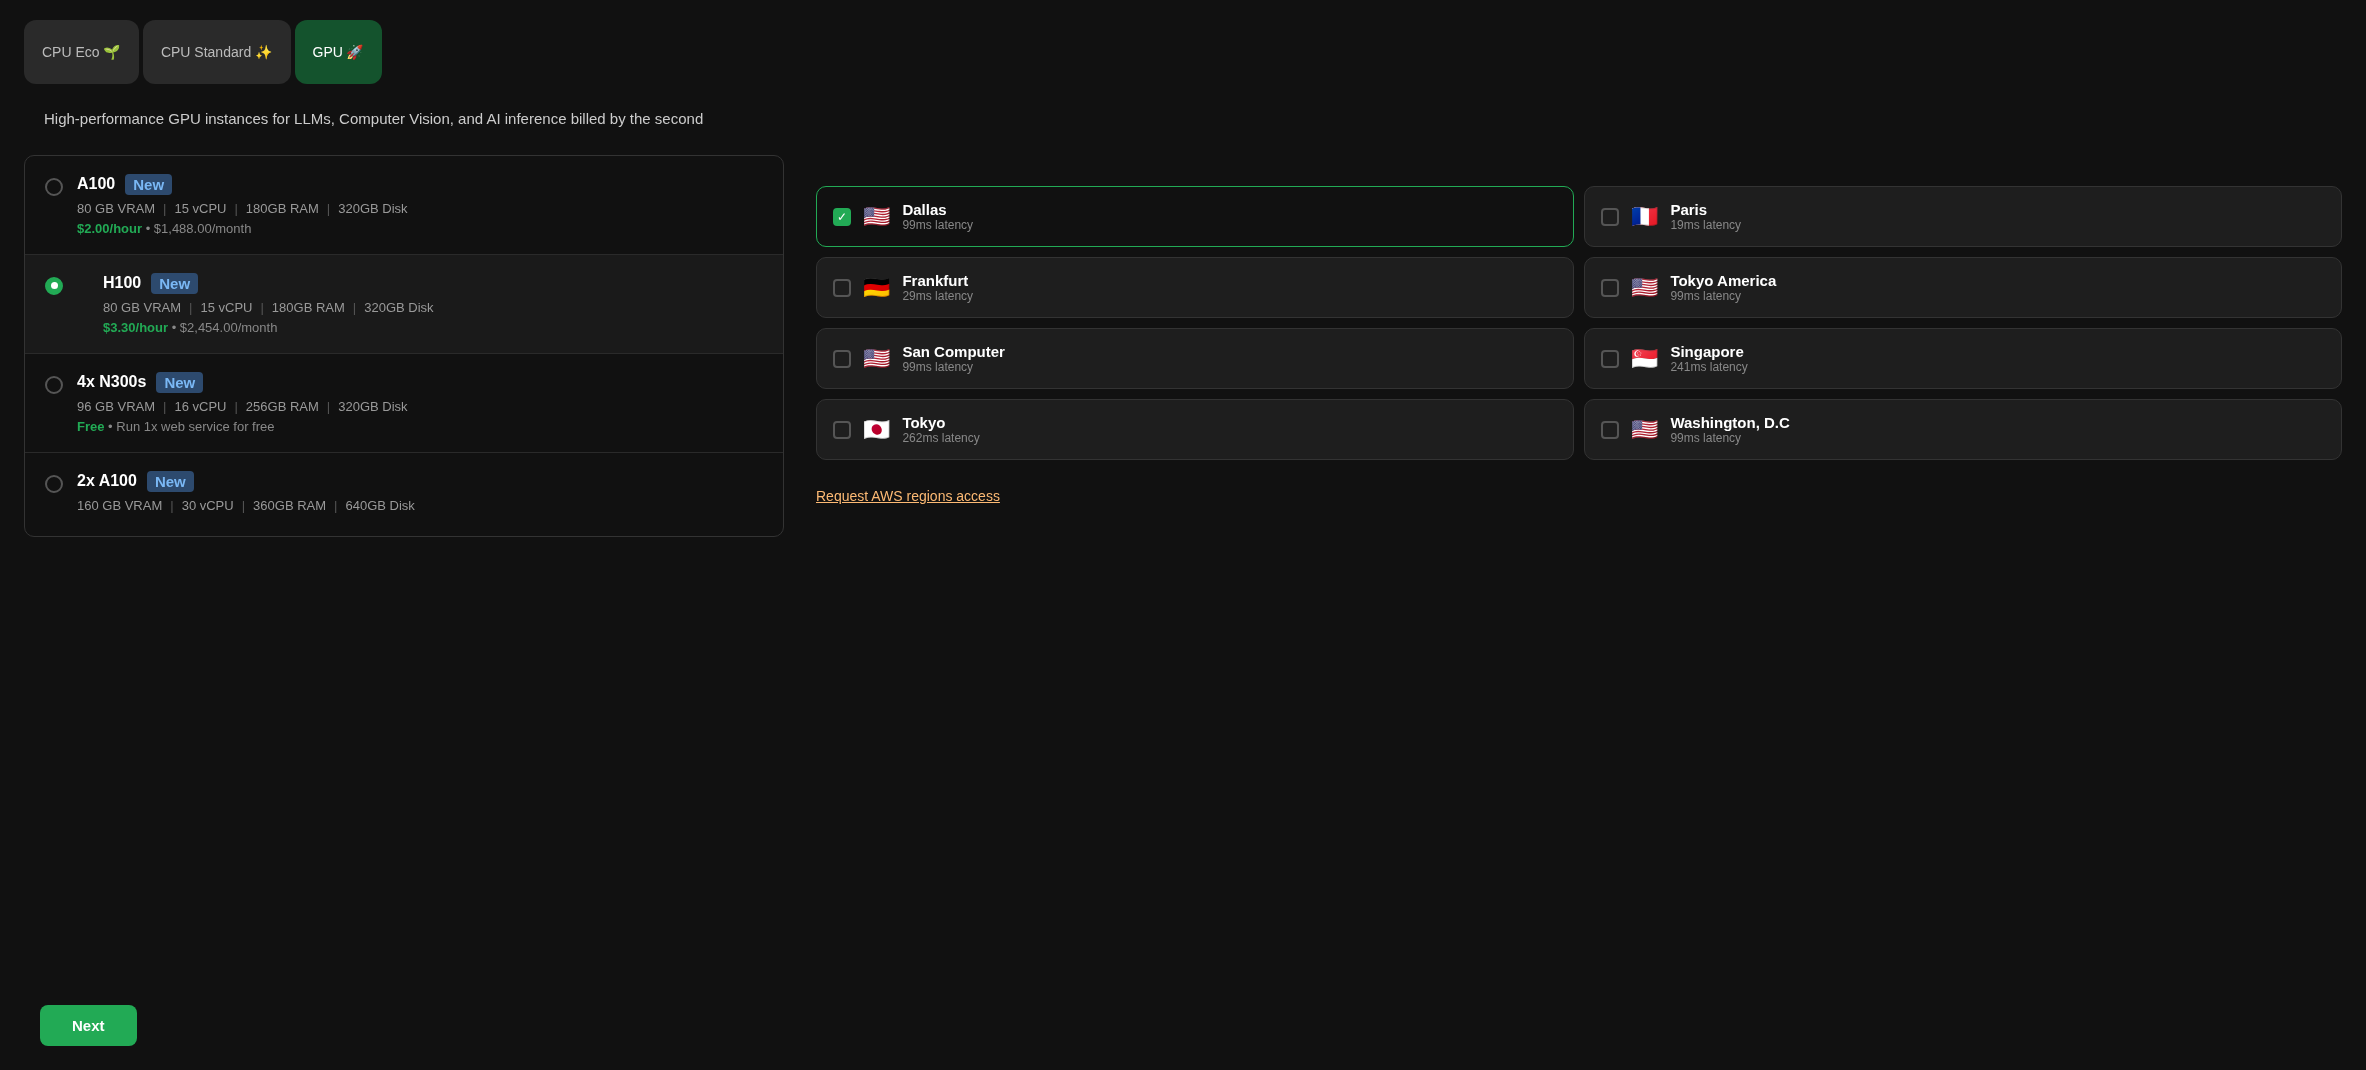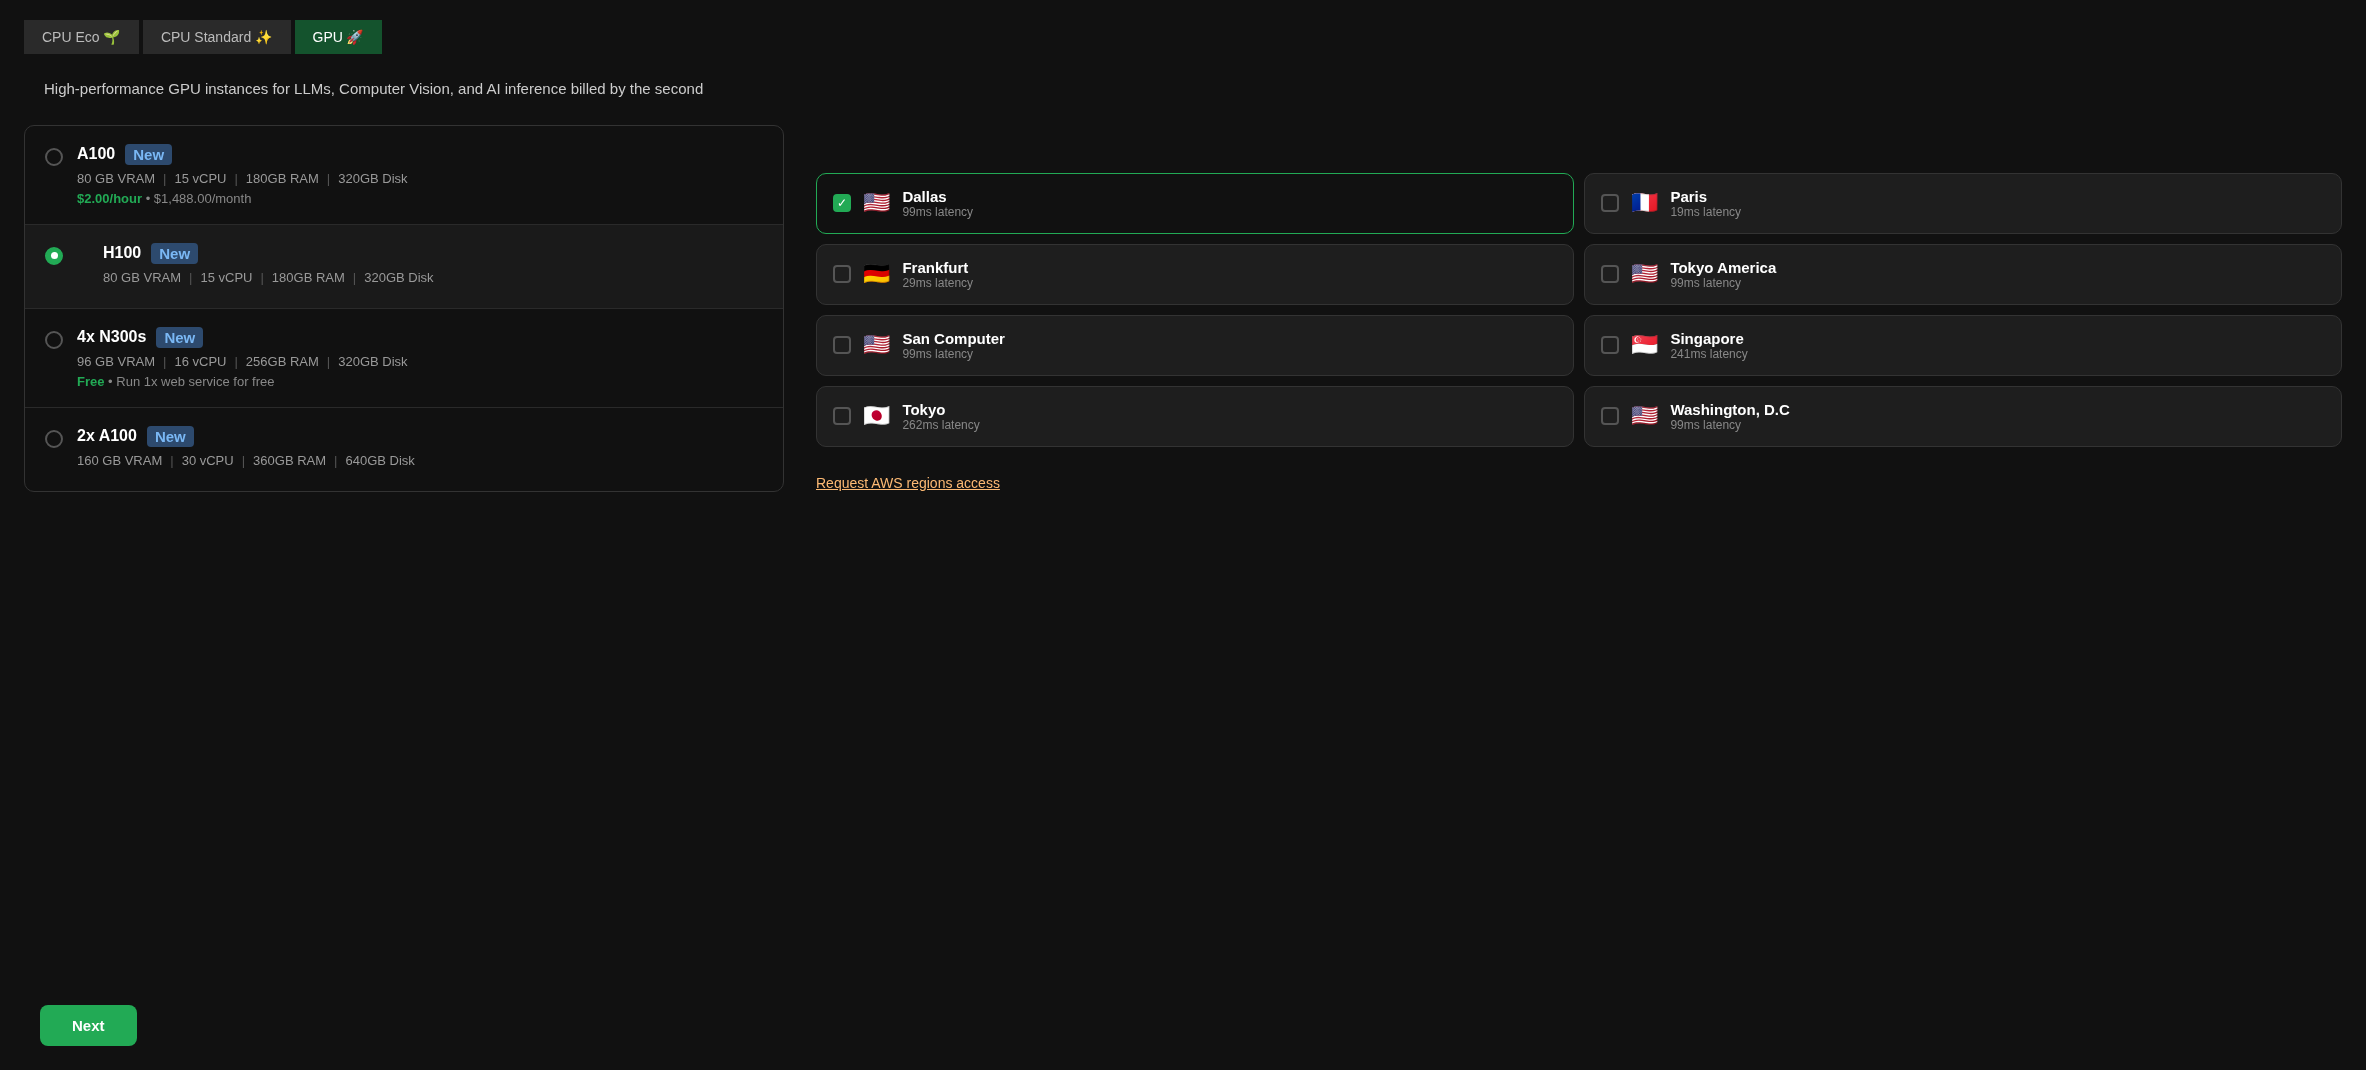--- a/index.html
+++ b/index.html
@@ -11,22 +11,22 @@
       padding: 20px 24px;
     }
 
     
     .tabs {
       display: flex;
       gap: 4px;
       margin-bottom: 24px;
     }
     .tab {
-      padding: 9px 18px;
-      border-radius: 0;
+      padding: 24px 18px;
+      border-radius: 12px;
       cursor: pointer;
       font-size: 14px;
       font-weight: 500;
       border: none;
       background: #2a2a2a;
       color: #bbb;
     }
     .tab.active {
       background: #14532d;
       color: #fff;
@@ -39,21 +39,21 @@
       max-width: 760px;
       margin-bottom: 24px;
       line-height: 1.5;
       margin-left: 20px;
     }
 
     
     .main-layout {
       display: flex;
       gap: 32px;
-      align-items: flex-end;
+      align-items: center;
     }
 
     
     .instance-list {
       flex: 0 0 760px;
       border: 1px solid #333;
       border-radius: 10px;
       overflow: hidden;
     }
     .instance-item {
@@ -245,20 +245,21 @@
         </div>
       </div>
       <div class="instance-item selected">
         <div class="radio-btn selected"></div>
         <div class="instance-info">
           <div class="instance-name-row">
             <span class="instance-name">H100</span>
             <span class="badge-new">New</span>
           </div>
           <div class="instance-specs">80 GB VRAM<span class="sep">|</span>15 vCPU<span class="sep">|</span>180GB RAM<span class="sep">|</span>320GB Disk</div>
+          <div class="instance-price"><span class="price-green">$3.30/hour</span> <span class="price-secondary">• $2,454.00/month</span></div>
         </div>
       </div>
       <div class="instance-item">
         <div class="radio-btn"></div>
         <div class="instance-info">
           <div class="instance-name-row">
             <span class="instance-name">4x N300s</span>
             <span class="badge-new">New</span>
           </div>
           <div class="instance-specs">96 GB VRAM<span class="sep">|</span>16 vCPU<span class="sep">|</span>256GB RAM<span class="sep">|</span>320GB Disk</div>

